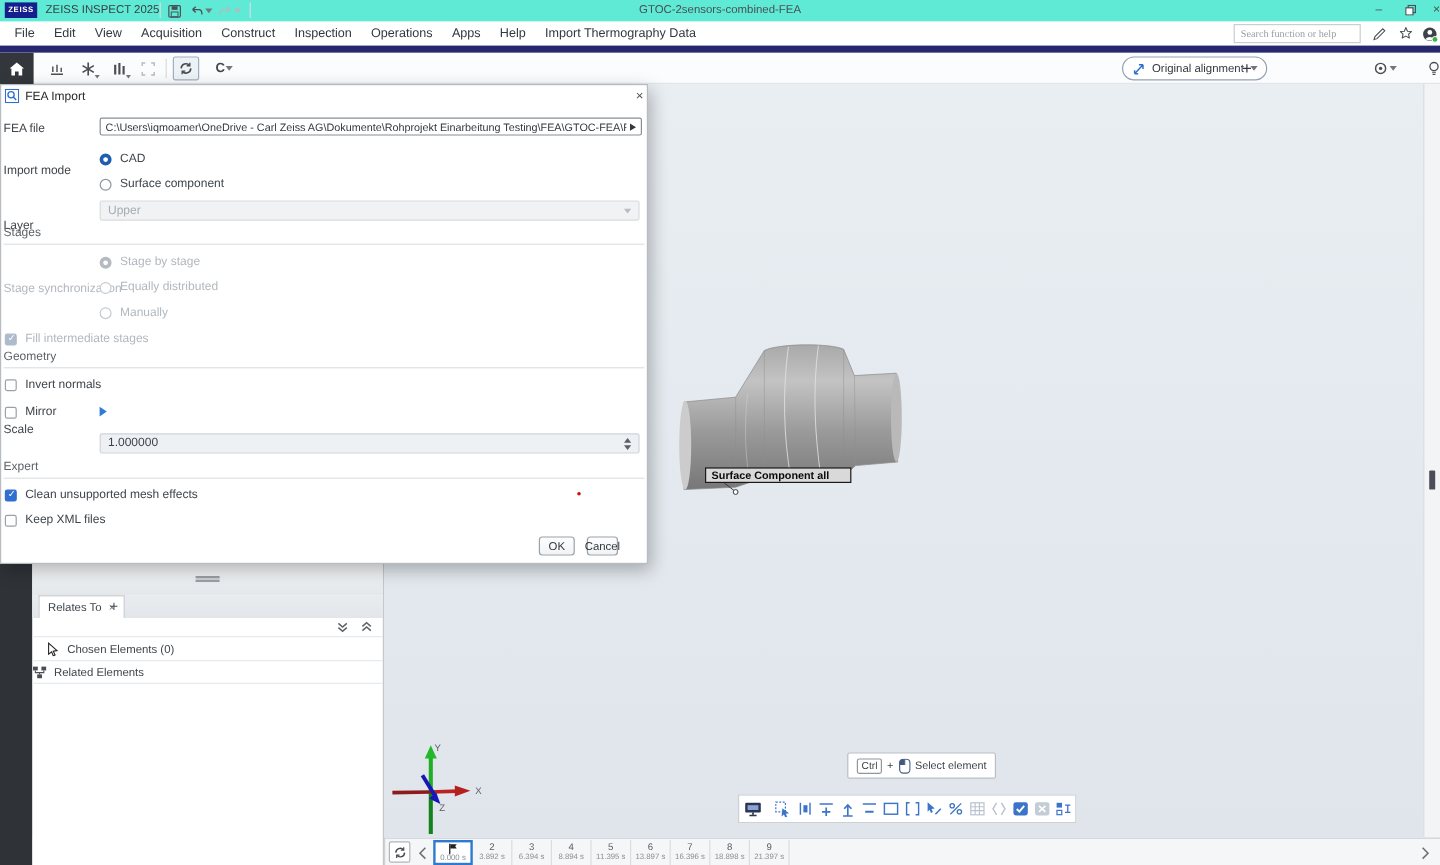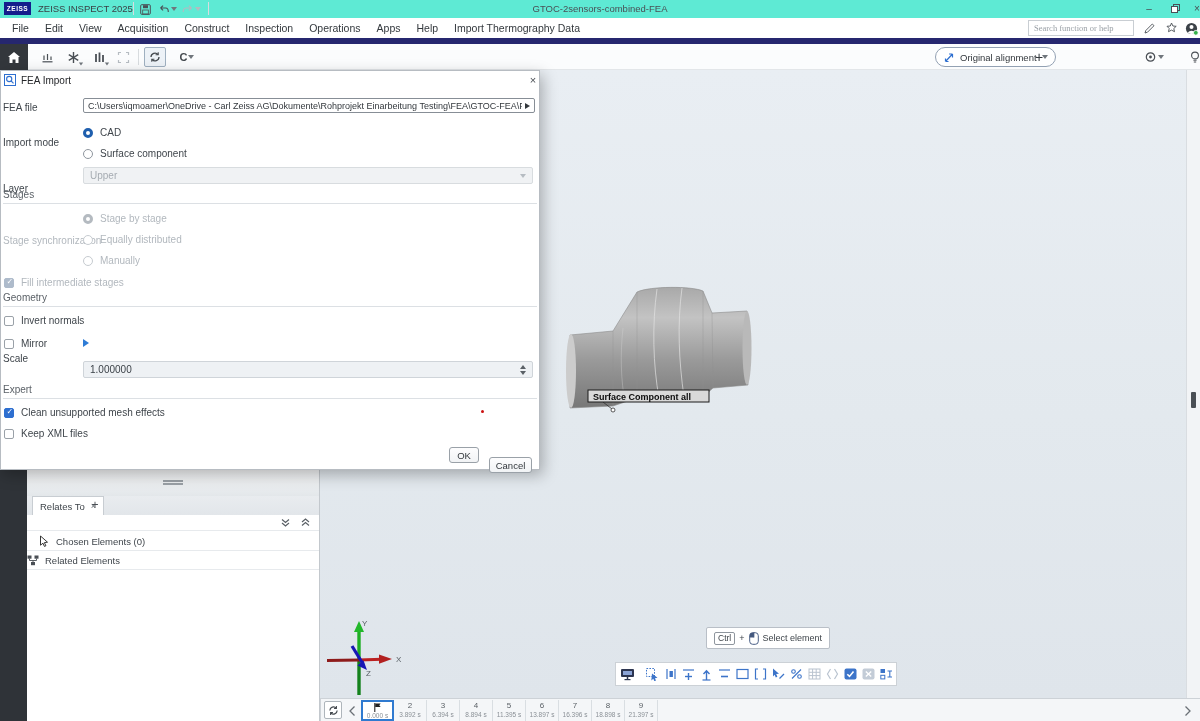--- a/index.html
+++ b/index.html
@@ -487,21 +487,21 @@
       <span class="cb on"></span>
       <span>Clean unsupported mesh effects</span>
     </div>
     <span class="reddot" style="left:480px;top:339px"></span>
     <div class="optrow" style="left:3px;top:357px">
       <span class="cb"></span>
       <span>Keep XML files</span>
     </div>
 
     <div class="btn" style="left:448px;top:376px;width:30px">OK</div>
-    <div class="btn" style="left:488px;top:386px;width:43px">Cancel</div>
+    <div class="btn" style="left:488px;top:376px;width:26px">Cancel</div>
   </div>
 
   <div class="abs darkstrip"></div>
   <div class="abs panel">
     <div class="abs panelhead">
       <div class="abs splitter"></div>
     </div>
     <div class="abs tabrow">
       <div class="abs tab">
         <span>Relates To</span>

